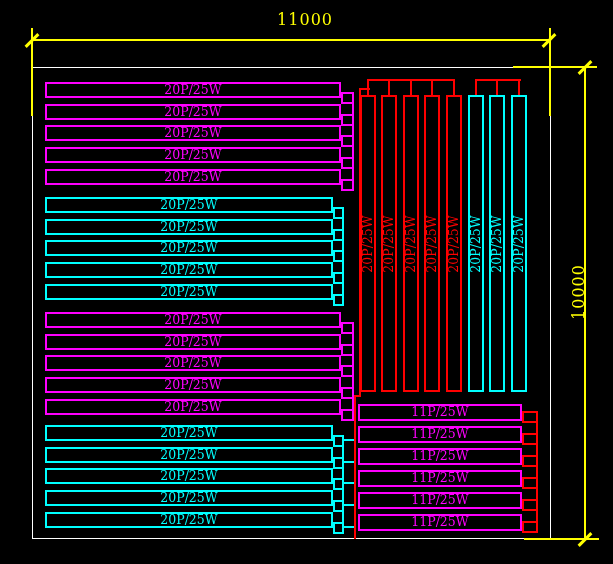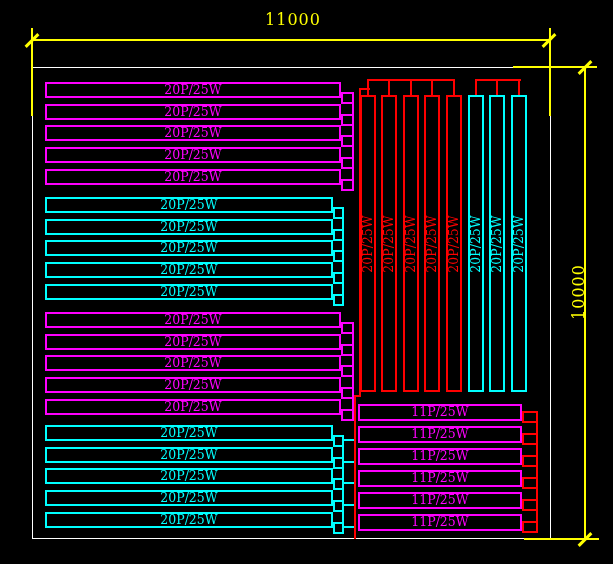--- a/index.html
+++ b/index.html
@@ -6,21 +6,21 @@
   #drawing{position:relative;width:613px;height:564px;background:#000;overflow:hidden;
            font-family:"DejaVu Serif",serif;}
   .abs{position:absolute;}
   .box{box-sizing:border-box;border:2px solid;background:transparent;}
   .thin{border-width:1px;}
   .bar{display:flex;align-items:center;justify-content:center;}
   .hlabel{font-size:12.5px;line-height:1;white-space:nowrap;}
   .vlabel{position:absolute;left:50%;top:50%;
           transform:translate(-50%,-50%) rotate(-90deg);
           font-size:12.5px;line-height:1;white-space:nowrap;}
-  .dimtext{font-size:16px;letter-spacing:1px;text-align:center;}
+  .dimtext{font-size:16px;letter-spacing:1px;text-align:right;}
   .tick{width:18px;height:3px;transform:rotate(-45deg);}
   .vdimtext{position:absolute;left:50%;top:50%;
             transform:translate(-50%,-50%) rotate(-90deg);
             font-size:16px;letter-spacing:1px;white-space:nowrap;}
 </style>
 </head>
 <body>
 
 <div id="drawing">
     <div class="abs box thin" style="left: 32px; top: 67px; width: 519px; height: 472px; border-color: rgb(255, 255, 255);"></div>

